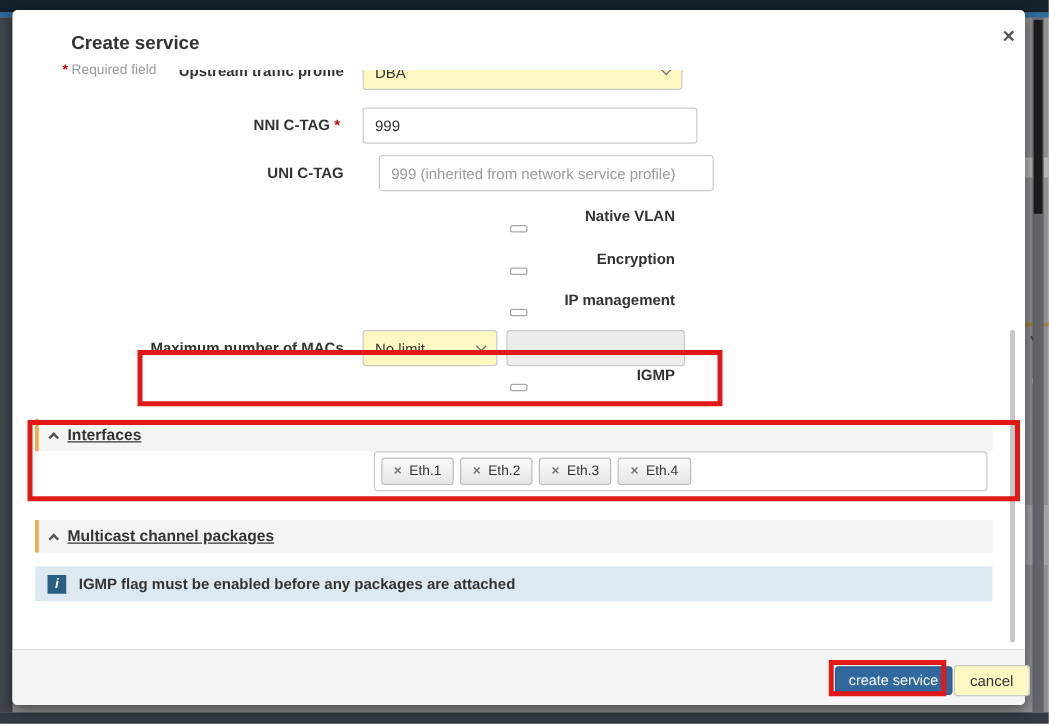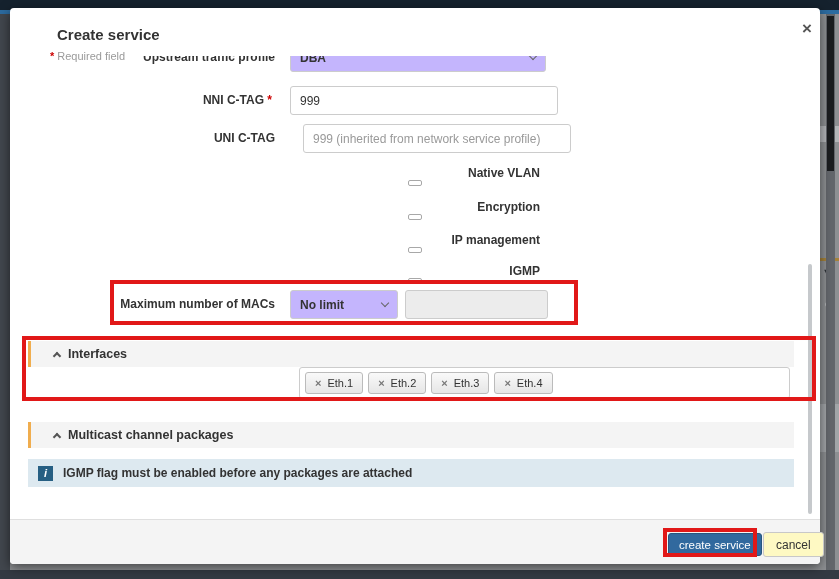--- a/index.html
+++ b/index.html
@@ -26,23 +26,23 @@
   .required-note { position:absolute; left:40px; top:42px; font-size:11px; color:#9a9a9a; }
   .req-star { color:#cc0000; font-weight:bold; margin-right:3px; }
   .modal-close { position:absolute; right:8px; top:12px; font-size:17px; font-weight:bold;
                  color:#555; cursor:pointer; line-height:1; }
 
   .modal-body { position:absolute; left:0; right:0; top:48px; bottom:45px; overflow:hidden; }
 
   .frow { display:flex; align-items:center; }
   .flabel { width:280px; text-align:right; padding-right:15px; font-weight:bold;
             font-size:12px; color:#333; flex:none; line-height:1.2; }
-  .sel { width:256px; height:29px; border:1px solid #ccc; border-radius:3px; background:#c4b5fd;
+  .sel { width:256px; height:29px; border:1px solid #ccc; border-radius:3px; background:#fef9c3;
          display:flex; align-items:center; justify-content:space-between;
-         padding:0 9px; font-size:12px; color:#333; cursor:pointer;font-weight:bold; }
+         padding:0 9px; font-size:12px; color:#333; cursor:pointer; }
   .chev-down { display:inline-block; width:6px; height:6px; border-right:1.5px solid #666;
                border-bottom:1.5px solid #666; transform:rotate(45deg); margin-top:-3px; }
   .chev-up { display:inline-block; width:6px; height:6px; border-left:2px solid #555;
              border-top:2px solid #555; transform:rotate(45deg); margin-top:3px; }
   .tinput { width:268px; height:29px; border:1px solid #ccc; border-radius:3px;
             padding:0 9px; font-size:12px; color:#333; font-family:"Liberation Sans",sans-serif; }
   .tinput::placeholder { color:#9a9a9a; }
   .tinput:disabled { background:#ececec; }
   .cbox { width:14px; height:14px; border:1px solid #a8a8a8; border-radius:2px; background:#fff; cursor:pointer; }
 
@@ -53,22 +53,22 @@
   .row-cb1 { margin-bottom:14px; } .row-cb2 { margin-bottom:13px; }
   .row-cb3 { margin-bottom:11px; } .row-cb4 { margin-bottom:6px; }
   .row-macs { height:29px; }
   .sel-macs { width:108px; }
   .macs-manual { width:143px; margin-left:7px; }
 
   .section { margin:0 26px 0 18px; }
   .sec-interfaces { margin-top:22px; }
   .sec-multicast { margin-top:23px; }
   .sec-header { background:#f4f4f4; border-left:3px solid #f0ad4e; height:26px;
-                display:flex; align-items:center; gap:8px; padding-left:23px;
-                font-size:12.5px; font-weight:bold; color:#333; cursor:pointer; }
+                display:flex; align-items:center; gap:8px; padding-left:9px;
+                font-size:12.5px; font-weight:bold; color:#333; cursor:pointer;text-decoration:underline; }
   .tagbox { margin-left:271px; width:491px; height:32px; border:1px solid #ccc; border-radius:3px;
             background:#fff; display:flex; align-items:center; gap:5px; padding:0 5px; }
   .tag { display:inline-flex; align-items:center; gap:6px; font-size:11px; color:#333;
          background:linear-gradient(#f9f9f9,#e6e6e6); border:1px solid #bbb; border-radius:3px;
          padding:4px 9px; cursor:pointer; }
   .tag-x { color:#777; font-weight:bold; font-size:11px; line-height:1; }
 
   .alert-info { margin:11px 26px 0 18px; height:28px; background:#dde9f0;
                 display:flex; align-items:center; padding-left:10px; }
   .info-icon { width:15px; height:15px; background:#265f83; color:#fff; font-size:11px;
@@ -147,34 +147,34 @@
     <div class="frow row-cb row-cb2">
       <div class="flabel">Encryption</div>
       <div class="cbox"></div>
     </div>
 
     <div class="frow row-cb row-cb3">
       <div class="flabel">IP management</div>
       <div class="cbox"></div>
     </div>
 
-    <div class="frow row-cb row-cb4">
-      <div class="flabel">IGMP</div>
-      <div class="cbox"></div>
-    </div>
-
     <div class="frow row-macs">
       <div class="flabel">Maximum number of MACs</div>
       <div class="sel sel-macs">
         <span>No limit</span>
         <span class="chev-down"></span>
       </div>
       <input class="tinput macs-manual" type="text" disabled="" value="" style="">
     </div>
 
+    <div class="frow row-cb row-cb4">
+      <div class="flabel">IGMP</div>
+      <div class="cbox"></div>
+    </div>
+
     <div class="section sec-interfaces">
       <div class="sec-header">
         <span class="chev-up"></span>
         <span>Interfaces</span>
       </div>
       <div class="tagbox">
         <span class="tag">
           <span class="tag-x">×</span>
           <span>Eth.1</span>
         </span>

